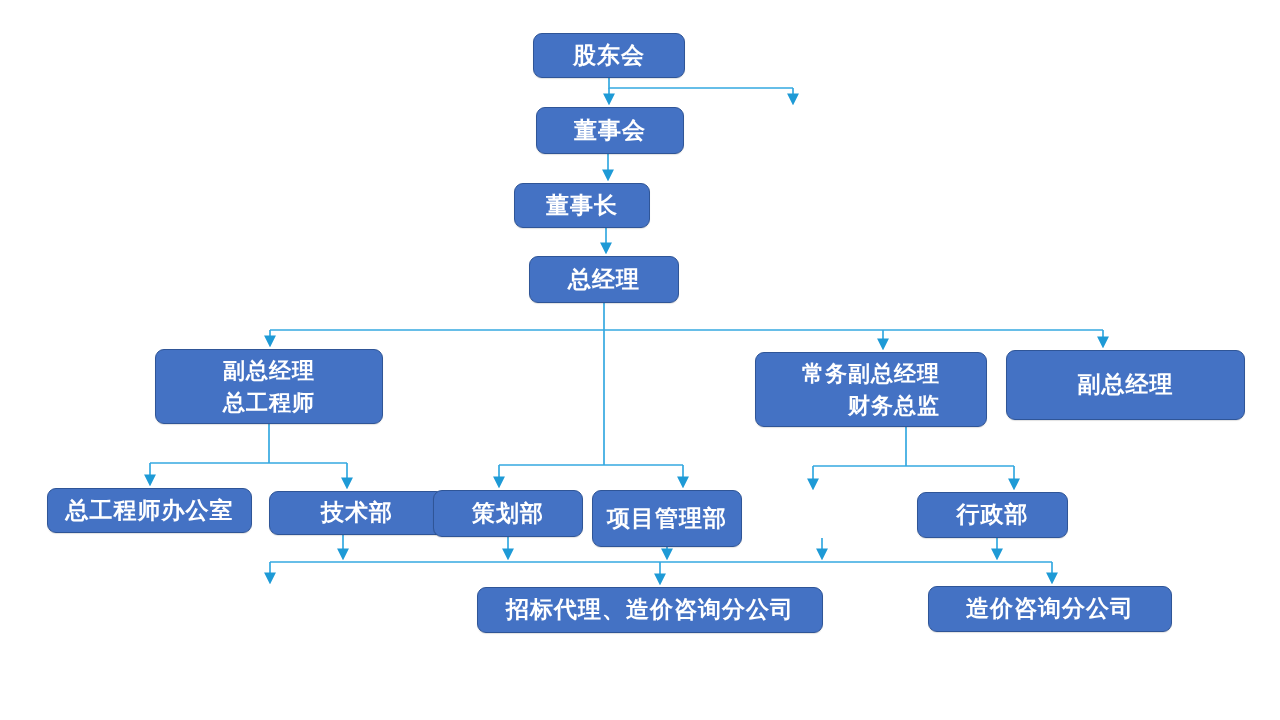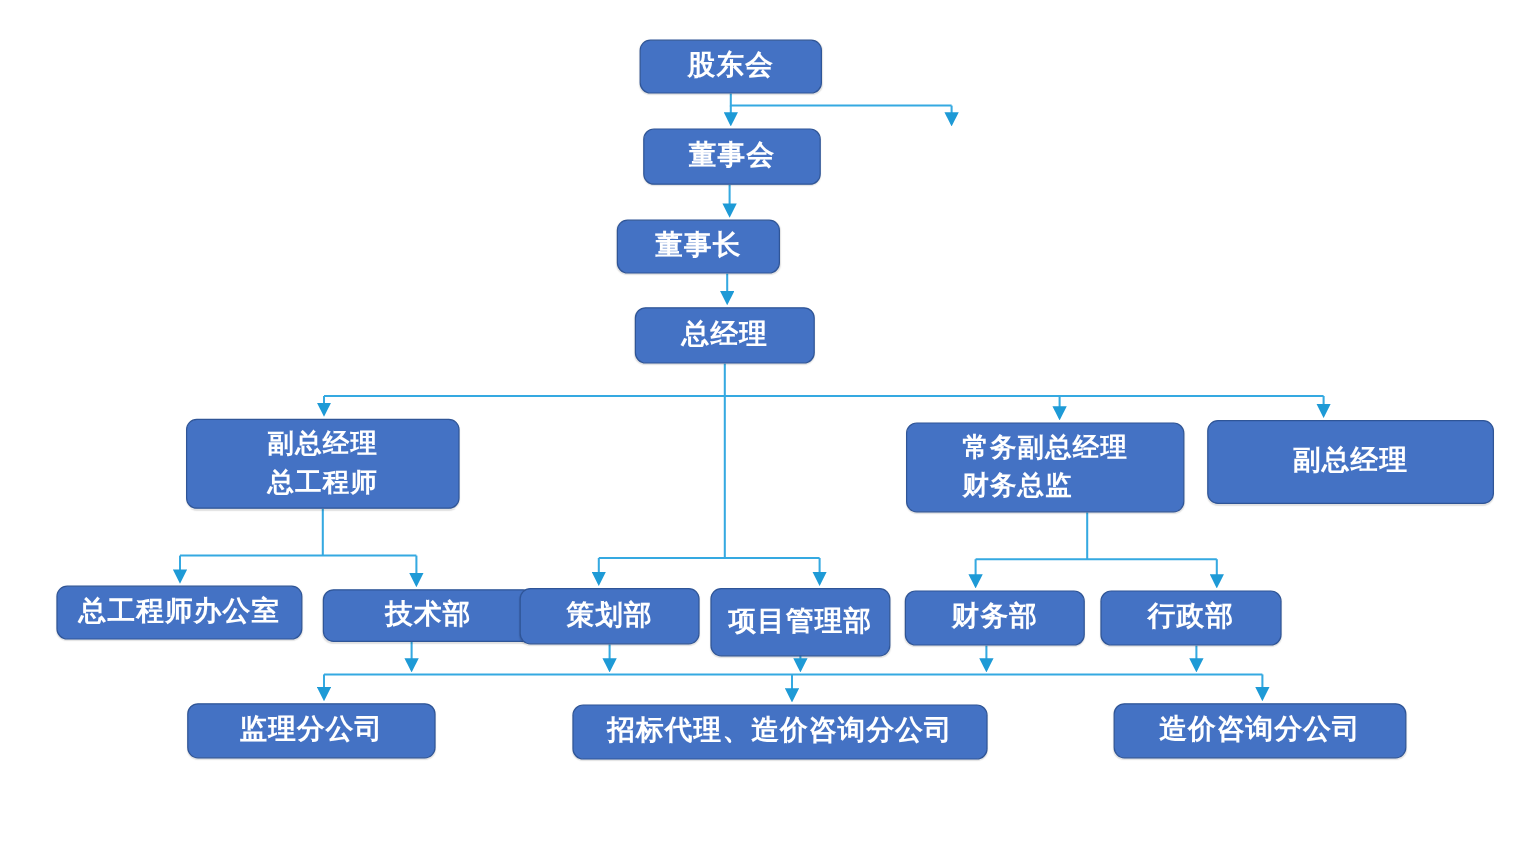--- a/index.html
+++ b/index.html
@@ -3,21 +3,21 @@
 <meta charset="utf-8">
 <style>
   html,body{margin:0;padding:0;background:#fff;}
   body{font-family:"DejaVu Sans","Liberation Sans",sans-serif;}
   .stage{position:relative;width:1280px;height:720px;background:var(--bg,#fff);overflow:hidden;}
   svg.wires{position:absolute;left:0;top:0;width:1280px;height:720px;pointer-events:none;}
   svg.wires path{fill:none;stroke:var(--connector,#35A9E1);stroke-width:1.7;}
   svg.wires .head{fill:var(--arrowhead,#1E9AD6);stroke:none;}
   .node{
     position:absolute;
-    display:flex;align-items:center;justify-content:center;text-align:left;
+    display:flex;align-items:center;justify-content:center;text-align:right;
     background:var(--node-fill,#4472C4);
     border:1.5px solid var(--node-border,#2F5597);
     border-radius:9px;
     color:var(--node-text,#fff);
     font-weight:bold;
     font-size:23px;
     letter-spacing:1px;
     line-height:1.45;
     white-space:pre-line;
     box-sizing:border-box;
@@ -88,23 +88,21 @@
   <div class="node" style="left:1006px;top:350px;width:239px;height:70px">副总经理</div>
 
   <div class="node" style="left:47px;top:488px;width:205px;height:45px">总工程师办公室</div>
 
   <div class="node" style="left:269px;top:491px;width:176px;height:44px">技术部</div>
 
   <div class="node" style="left:433px;top:490px;width:150px;height:47px">策划部</div>
 
   <div class="node" style="left:592px;top:490px;width:150px;height:57px">项目管理部</div>
 
-  <div class="node" style="left:754px;top:492px;width:150px;height:46px">财务部</div>
 
   <div class="node" style="left:917px;top:492px;width:151px;height:46px">行政部</div>
 
-  <div class="node" style="left:156px;top:586px;width:207px;height:46px">监理分公司</div>
 
   <div class="node" style="left:477px;top:587px;width:346px;height:46px">招标代理、造价咨询分公司</div>
 
   <div class="node" style="left:928px;top:586px;width:244px;height:46px">造价咨询分公司</div>
 
 </div>
 
 </body></html>

